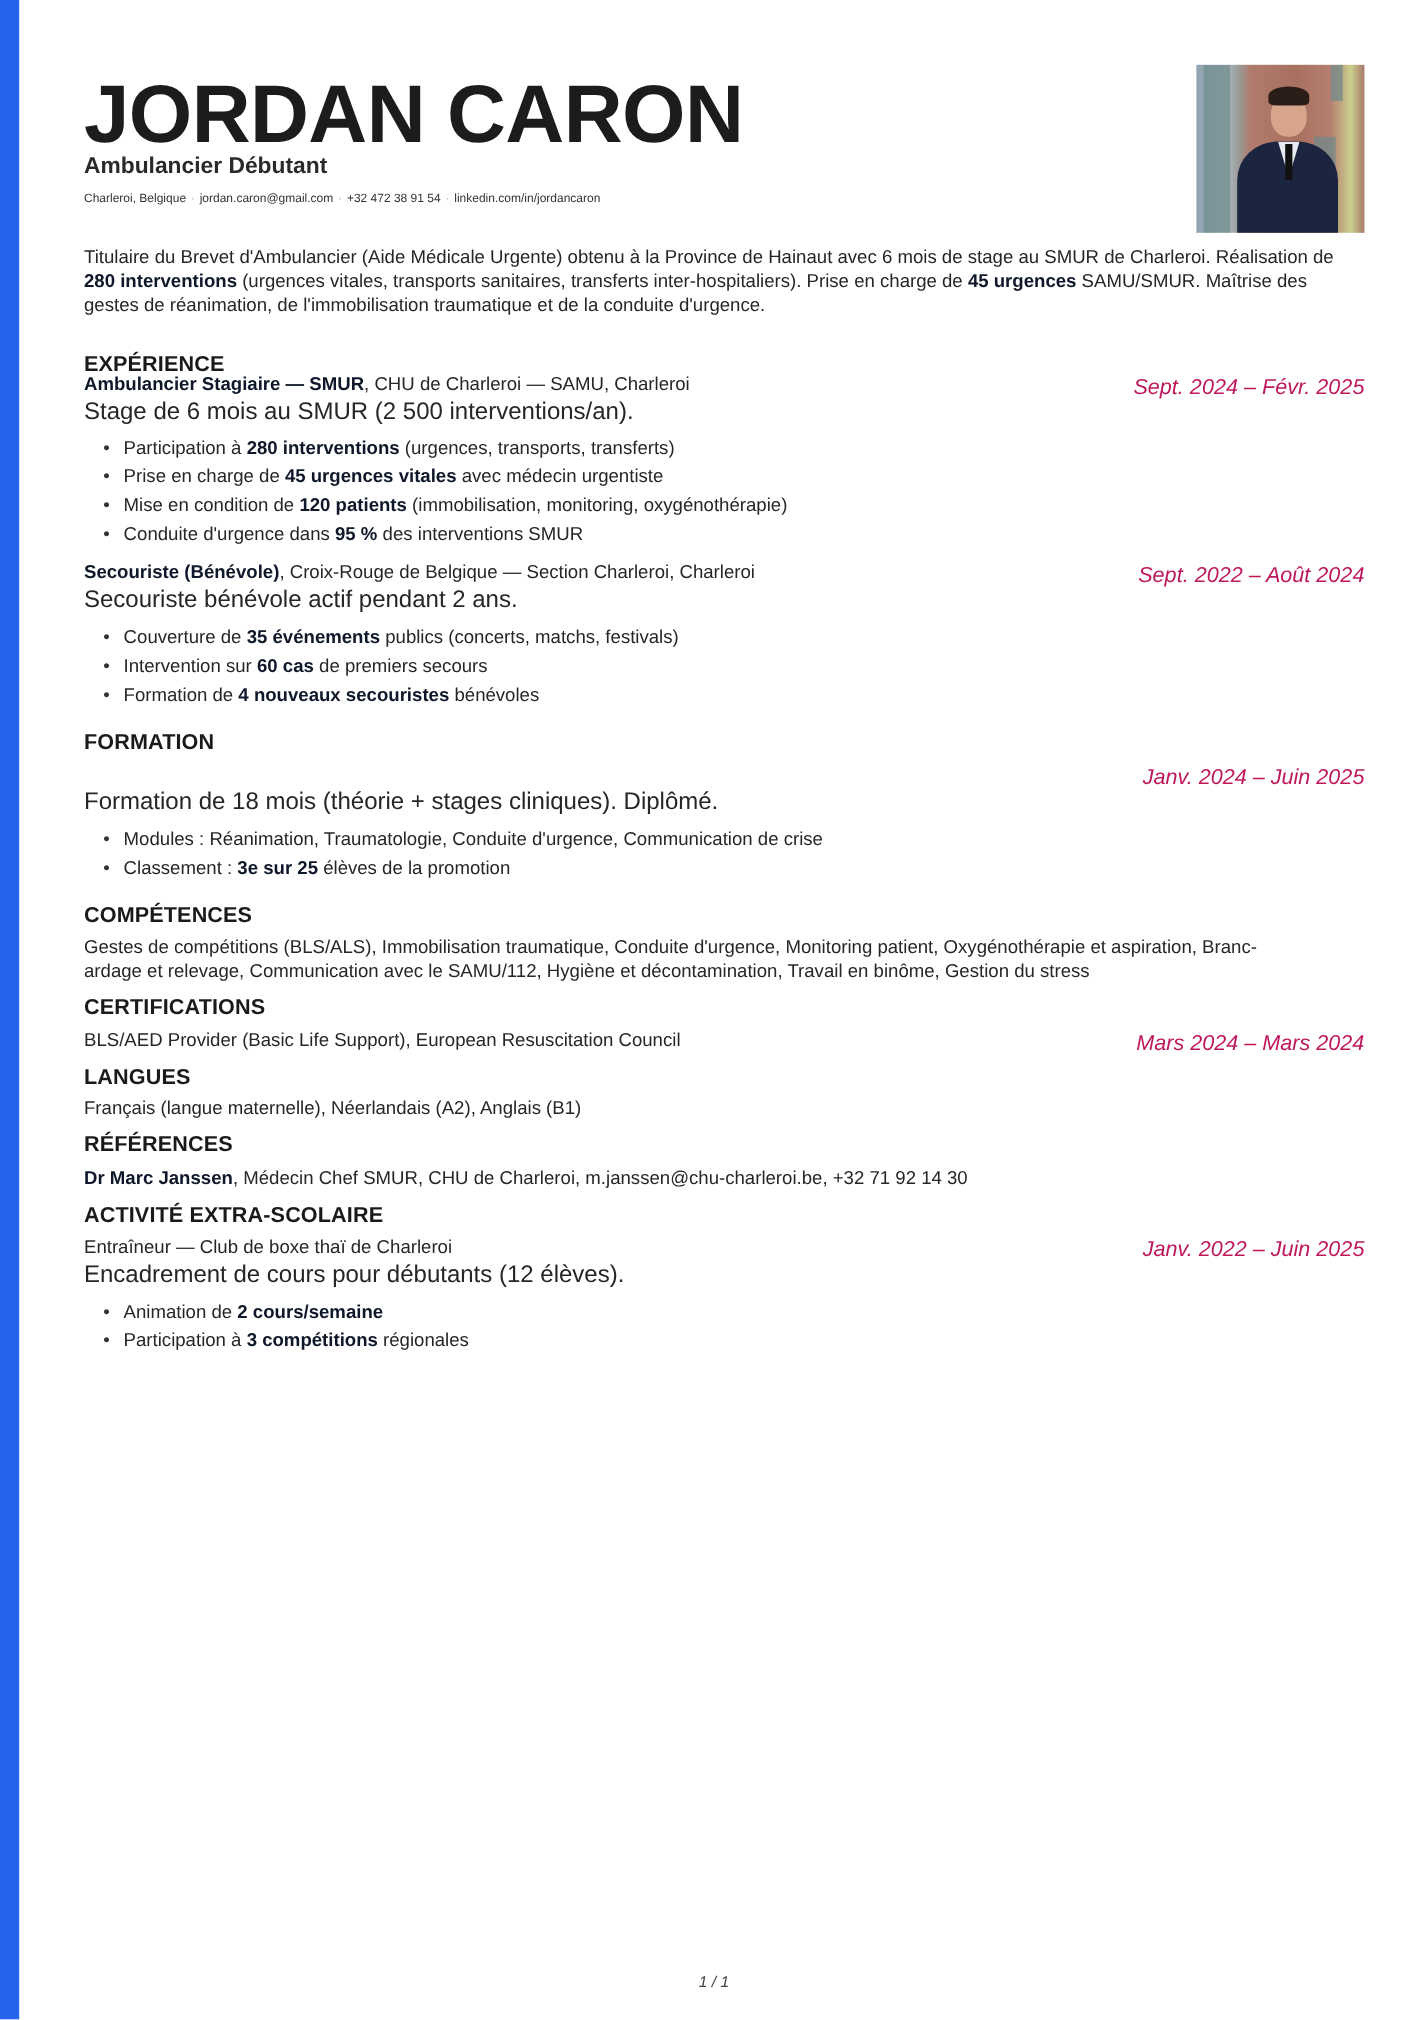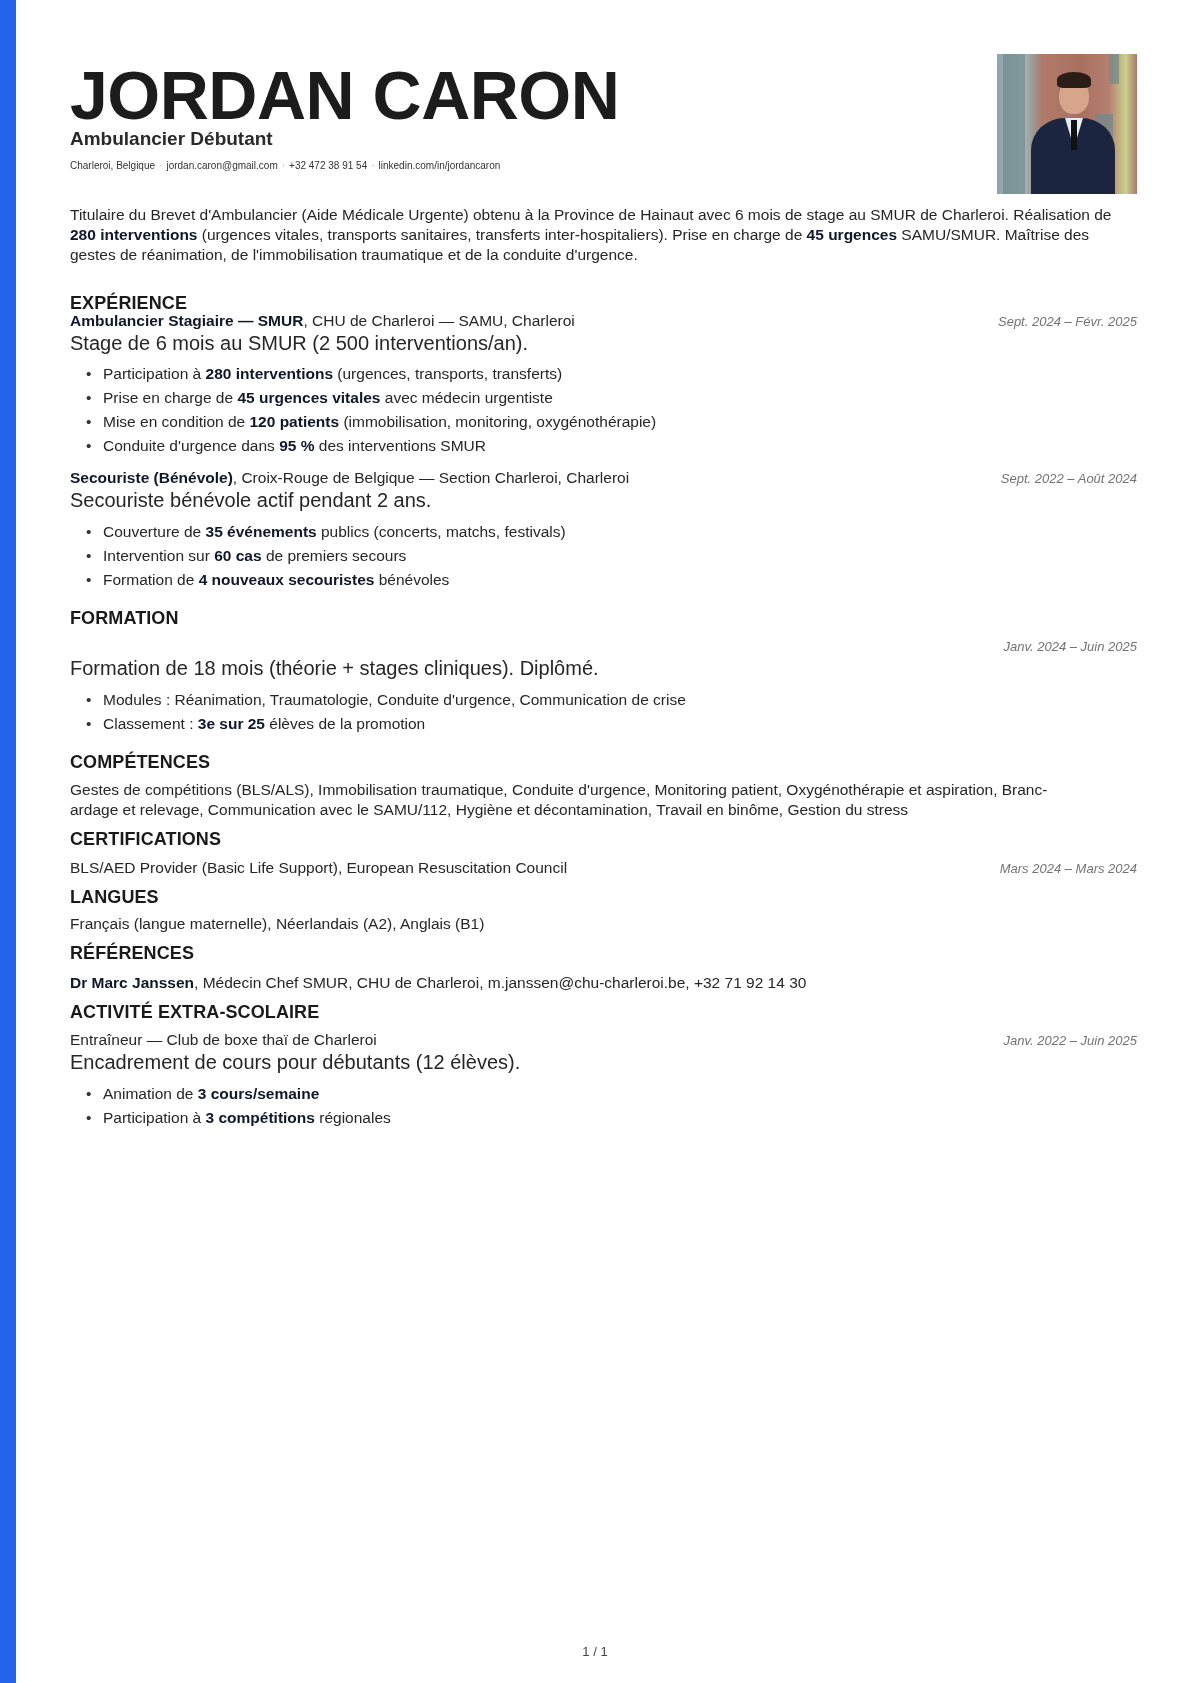--- a/index.html
+++ b/index.html
@@ -16,27 +16,27 @@
   .photo .win { position: absolute; background: #6d8a8c; opacity: 0.7; }
   .photo .head { position: absolute; left: 62px; top: 24px; width: 30px; height: 36px; border-radius: 50% 50% 45% 45%; background: #d7a58c; }
   .photo .hair { position: absolute; left: 60px; top: 18px; width: 34px; height: 16px; border-radius: 50% 50% 20% 20%; background: #2b1e18; }
   .photo .body { position: absolute; left: 34px; top: 64px; width: 84px; height: 80px; border-radius: 40% 40% 0 0; background: #1c2540; }
   .photo .shirt { position: absolute; left: 68px; top: 64px; width: 18px; height: 30px; background: #e8ecf2; clip-path: polygon(0 0, 100% 0, 50% 100%); }
   .photo .tie { position: absolute; left: 74px; top: 66px; width: 6px; height: 30px; background: #111; }
   .summary { position: absolute; top: 205px; left: 0; width: 1067px; font-size: 15.5px; line-height: 20px; color: #262626; }
   b { font-weight: 700; color: #0f172a; }
   .section-title { position: absolute; left: 0; font-size: 18px; font-weight: 700; color: #1a1a1a; line-height: 22px; letter-spacing: 0.1px; }
   .row { position: absolute; left: 0; width: 1067px; font-size: 15.5px; line-height: 20px; color: #262626; }
-  .row .date { position: absolute; right: 0; top: 1px; font-size: 13px; font-style: italic; color: #737373; }
+  .row .date { position: absolute; right: 0; top: 1px; font-size: 18px; font-style: italic; color: #be185d; }
   .desc { position: absolute; left: 0; font-size: 20px; line-height: 20px; color: #262626; }
   ul.bullets { position: absolute; left: 33px; list-style: none; font-size: 15.5px; color: #262626; }
   ul.bullets li { position: relative; line-height: 24px; }
   ul.bullets li::before { content: "•"; position: absolute; left: -17px; top: 0; color: #333; }
   .para { position: absolute; left: 0; width: 1067px; font-size: 15.5px; line-height: 20px; color: #262626; }
-  .page-num { position: absolute; top: 1644px; left: 0; width: 1190px; text-align: center; font-size: 13px; color: #444; }
+  .page-num { position: absolute; top: 1644px; left: 0; width: 1190px; text-align: center; font-size: 13px; color: #444; font-style: italic; }
 </style>
 </head>
 <body>
 
 <div class="side-bar"></div>
 
 <div class="page">
 
   <h1 class="name">JORDAN CARON</h1>
   <div class="title">Ambulancier Débutant</div>
@@ -107,18 +107,18 @@
   <h2 class="section-title" style="top:942px;">RÉFÉRENCES</h2>
   <div class="para" style="top:973px;"><b>Dr Marc Janssen</b><span>, Médecin Chef SMUR, CHU de Charleroi, m.janssen@chu-charleroi.be, +32 71 92 14 30</span></div>
 
   <h2 class="section-title" style="top:1001px;">ACTIVITÉ EXTRA-SCOLAIRE</h2>
   <div class="row" style="top:1030px;">
     <span>Entraîneur — Club de boxe thaï de Charleroi</span>
     <span class="date">Janv. 2022 – Juin 2025</span>
   </div>
   <div class="desc" style="top:1052px;">Encadrement de cours pour débutants (12 élèves).</div>
   <ul class="bullets" style="top:1082px;">
-    <li><span>Animation de </span><b>3 cours/semaine</b><span></span></li>
+    <li><span>Animation de </span><b>2 cours/semaine</b><span></span></li>
     <li><span>Participation à </span><b>3 compétitions</b><span> régionales</span></li>
   </ul>
 </div>
 
 <div class="page-num">1 / 1</div>
 
 </body></html>

